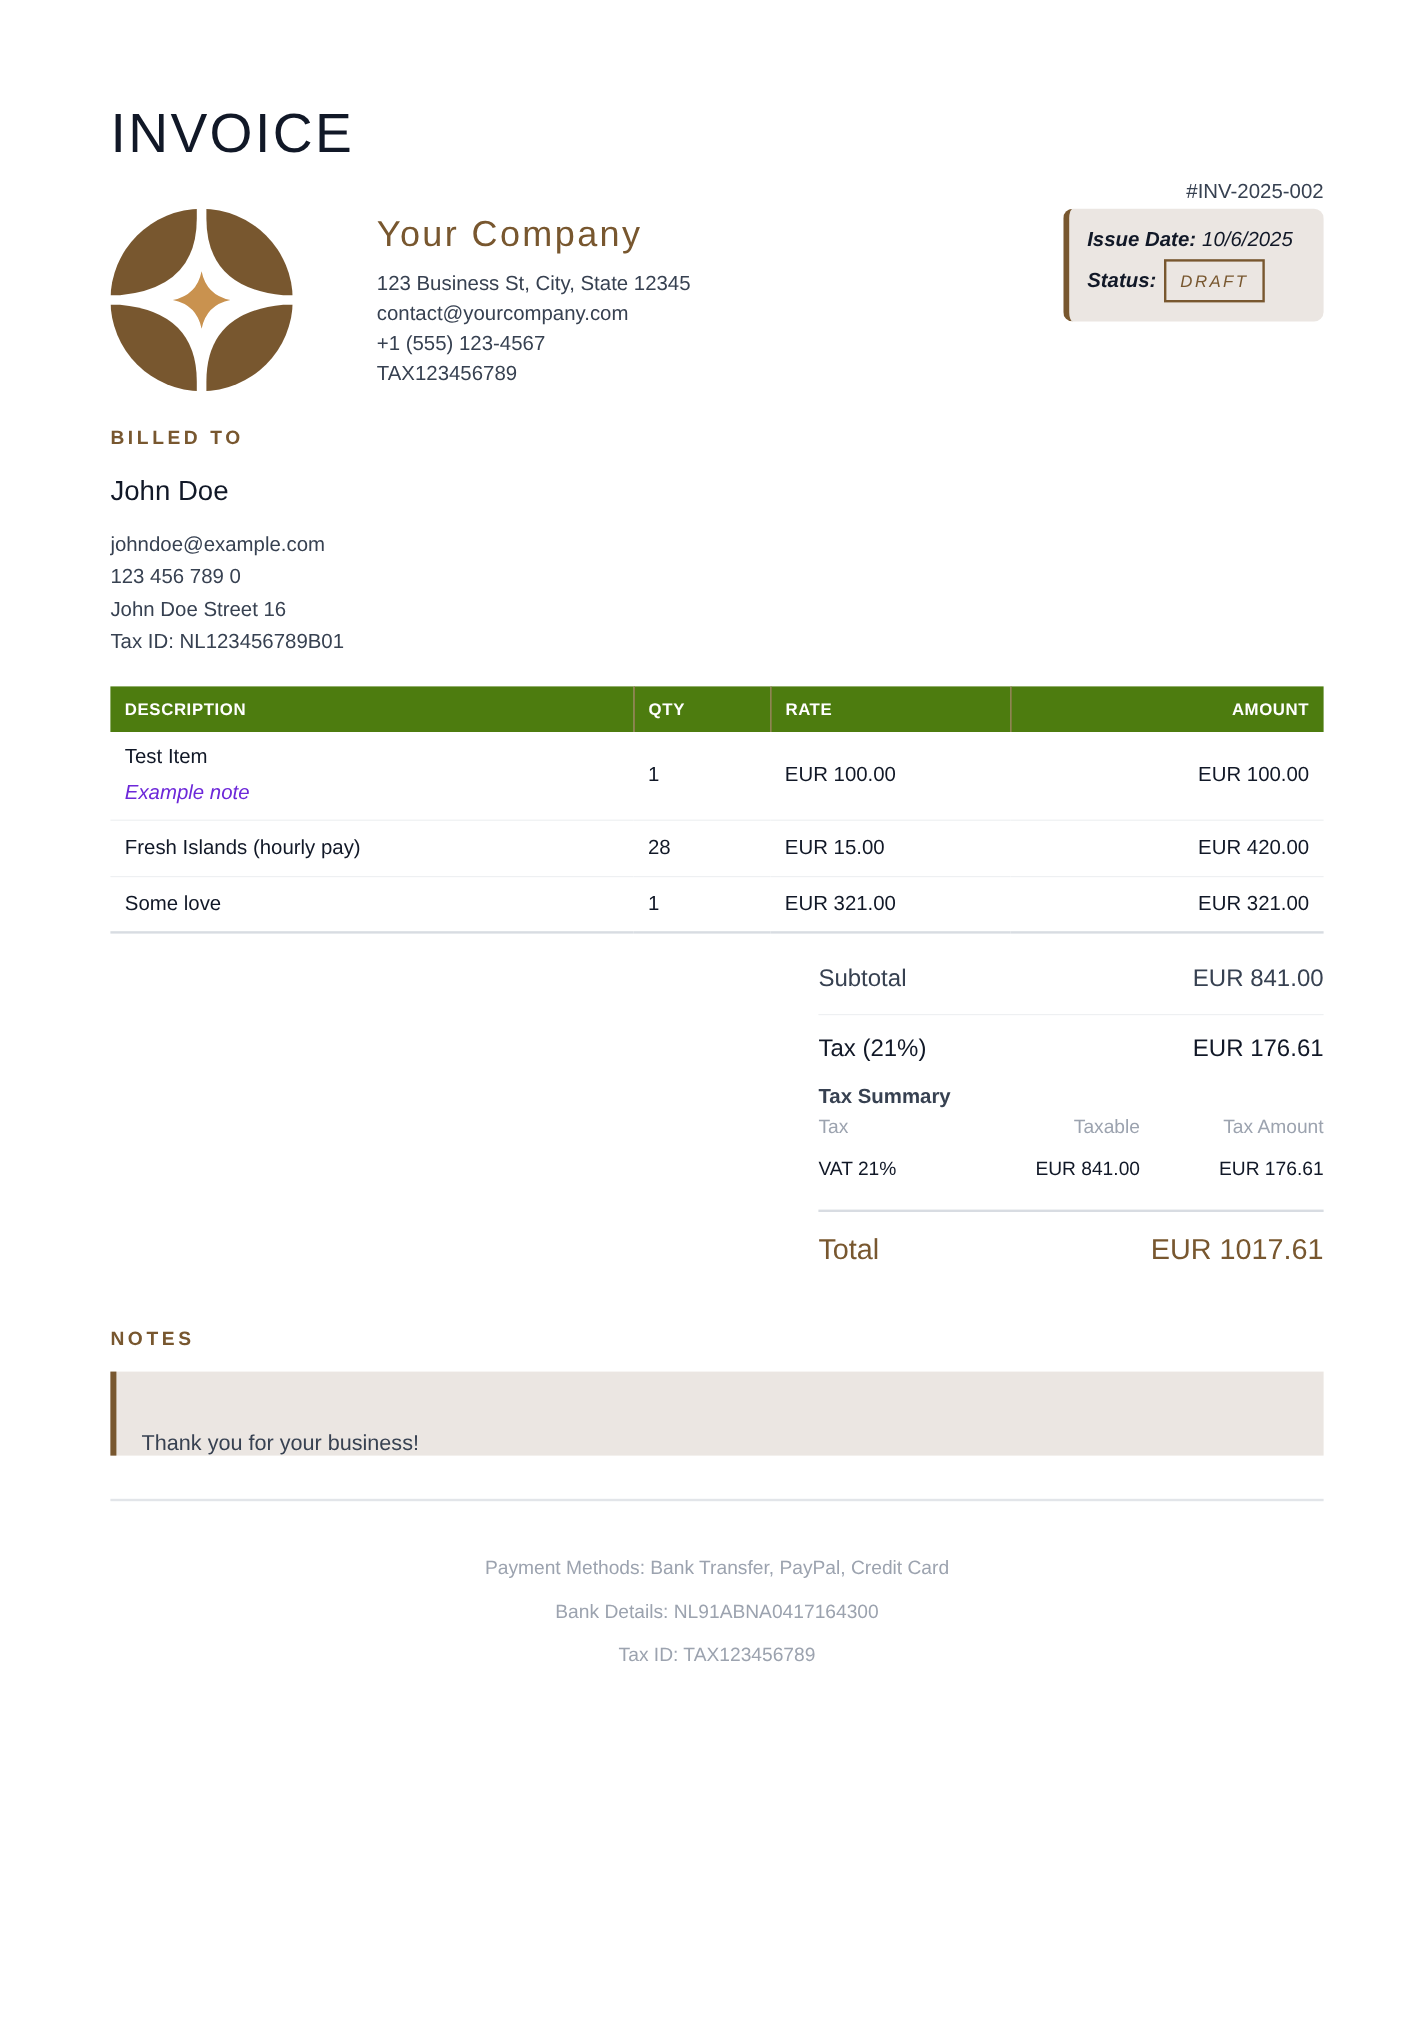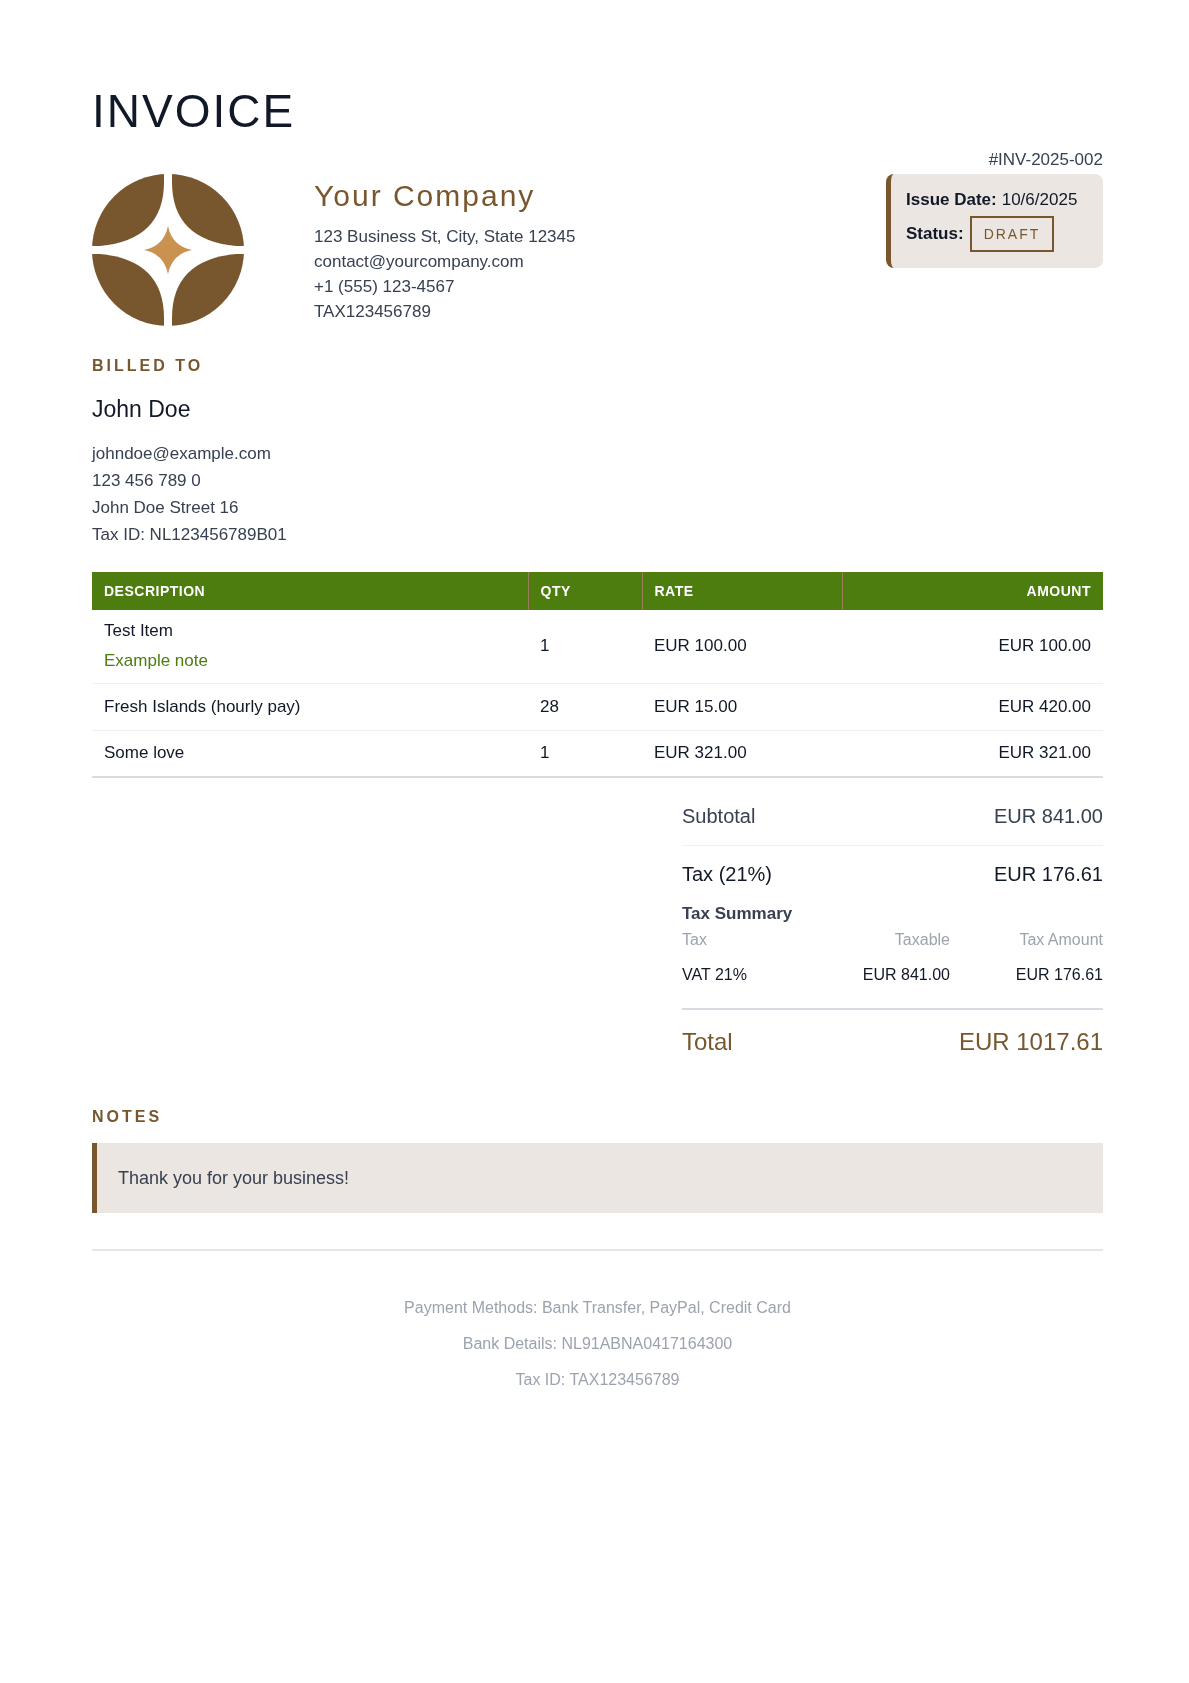--- a/index.html
+++ b/index.html
@@ -10,59 +10,59 @@
 
     .title { position: absolute; left: 0; top: 84px; font-size: 46px; letter-spacing: 2px; color: #111827; font-weight: 400; line-height: 54px; }
 
     .logo { position: absolute; left: 0; top: 174px; width: 152px; height: 152px; }
 
     .company { position: absolute; left: 222px; top: 178px; }
     .company-name { font-size: 30px; color: #78572f; letter-spacing: 2px; line-height: 36px; margin-bottom: 10px; }
     .company-line { font-size: 17px; color: #374151; line-height: 25px; }
 
     .inv-number { position: absolute; right: 0; top: 150px; font-size: 17px; color: #374151; }
-    .meta-box { position: absolute; right: 0; top: 174px; width: 217px; height: 94px; background: #ebe6e2; border-left: 5px solid #78572f; border-radius: 8px; padding: 16px 0 0 15px; }
+    .meta-box { position: absolute; right: 0; top: 174px; width: 217px; height: 94px; background: #ebe6e2; border-left: 5px solid #78572f; border-radius: 8px; padding: 16px 0 0 15px; font-style: italic; }
     .meta-row { font-size: 17px; color: #111827; line-height: 20px; display: flex; align-items: center; }
     .meta-row b { font-weight: 700; margin-right: 5px; }
     .meta-row + .meta-row { margin-top: 6px; }
     .status-badge { display: inline-block; border: 2px solid #78572f; color: #78572f; font-size: 14px; letter-spacing: 2px; padding: 8px 12px; line-height: 16px; margin-left: 1px; }
 
     .billed { position: absolute; left: 0; top: 357px; }
     .section-label { font-size: 16px; font-weight: 700; color: #78572f; letter-spacing: 3px; }
     .billed-name { font-size: 23px; color: #111827; margin-top: 20px; line-height: 28px; }
     .billed-lines { margin-top: 17px; }
     .billed-line { font-size: 17px; color: #374151; line-height: 27px; }
 
     table.items { position: absolute; left: 0; top: 572px; width: 1011px; border-collapse: collapse; }
     table.items th { background: #4d7c0f; color: #ffffff; font-size: 14px; font-weight: 700; letter-spacing: 0.5px; text-align: left; padding: 0 12px; height: 38px; border-right: 1px solid #9c7d5a; }
     table.items th:last-child { text-align: right; border-right: none; margin-left: 24px; }
     table.items td { font-size: 17px; color: #111827; padding: 0 12px; border-bottom: 1px solid #eef0f2; vertical-align: middle; }
     table.items td:last-child { text-align: right; }
     table.items tr.r1 td { height: 73px; }
     table.items tr.r2 td { height: 47px; }
     table.items tr.r3 td { height: 47px; border-bottom: 2px solid #d8dce2; }
-    .item-note { color: #4d7c0f; font-size: 17px; margin-top: 10px; }
+    .item-note { color: #6d28d9; font-size: 17px; margin-top: 10px; font-style: italic; }
     .col-desc { width: 436px; }
     .col-qty { width: 114px; }
     .col-rate { width: 200px; }
 
     .totals { position: absolute; left: 590px; top: 805px; width: 421px; }
     .tot-row { display: flex; justify-content: space-between; font-size: 20px; color: #374151; }
     .tot-row.sub { padding-bottom: 17px; border-bottom: 1px solid #eef0f2; }
     .tot-row.tax { margin-top: 17px; color: #111827; justify-content: space-between; }
     .tax-summary { margin-top: 18px; }
     .tax-summary-title { font-size: 17px; font-weight: 700; color: #374151; }
     .ts-grid { display: grid; grid-template-columns: 1fr 150px 153px; margin-top: 7px; row-gap: 17px; }
     .ts-head { font-size: 16px; color: #9ca3af; }
     .ts-val { font-size: 16px; color: #111827; }
     .ts-r { text-align: right; }
     .tot-row.total { margin-top: 24px; padding-top: 18px; border-top: 2px solid #d8dce2; font-size: 24px; color: #78572f; }
 
     .notes { position: absolute; left: 0; top: 1108px; width: 1011px; }
-    .notes-box { margin-top: 17px; background: #ebe6e2; border-left: 5px solid #78572f; height: 70px; padding: 0 0 0 21px; display: flex; align-items: center; font-size: 18px; color: #374151; }
+    .notes-box { margin-top: 17px; background: #ebe6e2; border-left: 5px solid #78572f; height: 70px; padding: 0 0 0 21px; display: flex; align-items: flex-end; font-size: 18px; color: #374151; }
 
     .divider { position: absolute; left: 0; top: 1249px; width: 1011px; height: 2px; background: #e2e5e9; }
 
     .footer { position: absolute; left: 0; top: 1290px; width: 1011px; text-align: center; }
     .footer-line { font-size: 16px; color: #9ca3af; line-height: 36px; }
   </style>
 </head>
 <body>
 
 <div class="page">

